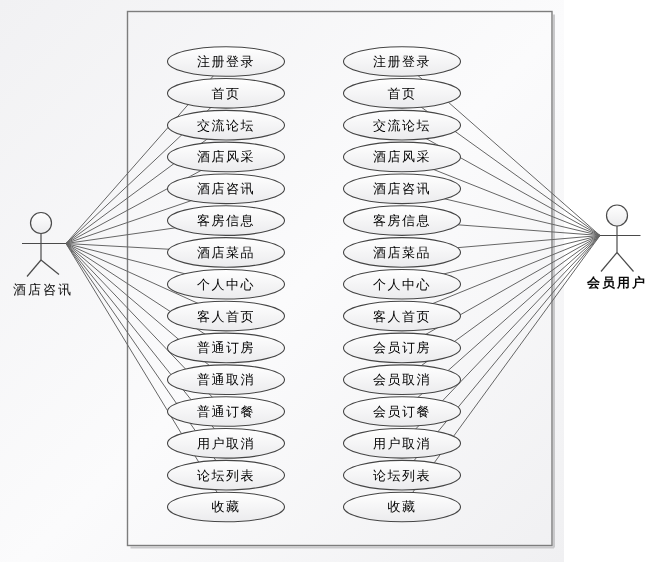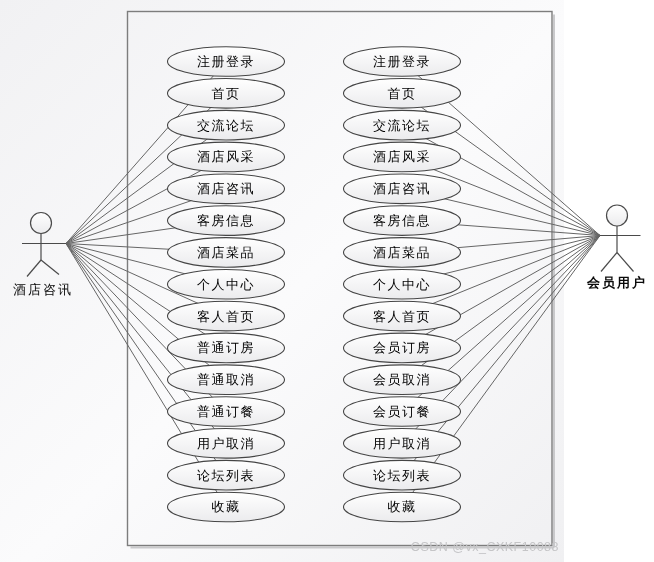--- a/index.html
+++ b/index.html
@@ -199,14 +199,13 @@
         <ellipse cx="402" cy="475.16" rx="58.5" ry="14.8" fill="url(#egrad)" stroke="#454545" stroke-width="1.1"></ellipse>
         <text x="402" y="479.66" text-anchor="middle">论坛列表</text>
       </g>
       <g>
         <ellipse cx="402" cy="506.98" rx="58.5" ry="14.8" fill="url(#egrad)" stroke="#454545" stroke-width="1.1"></ellipse>
         <text x="402" y="511.48" text-anchor="middle">收藏</text>
       </g>
     </svg>
   <div class="actor-label" id="left-actor-label">酒店咨讯</div>
   <div class="actor-label" id="right-actor-label">会员用户</div>
-  <div class="watermark">CSDN @vx_CXKF10088</div>
 </div>
 
 </body></html>

